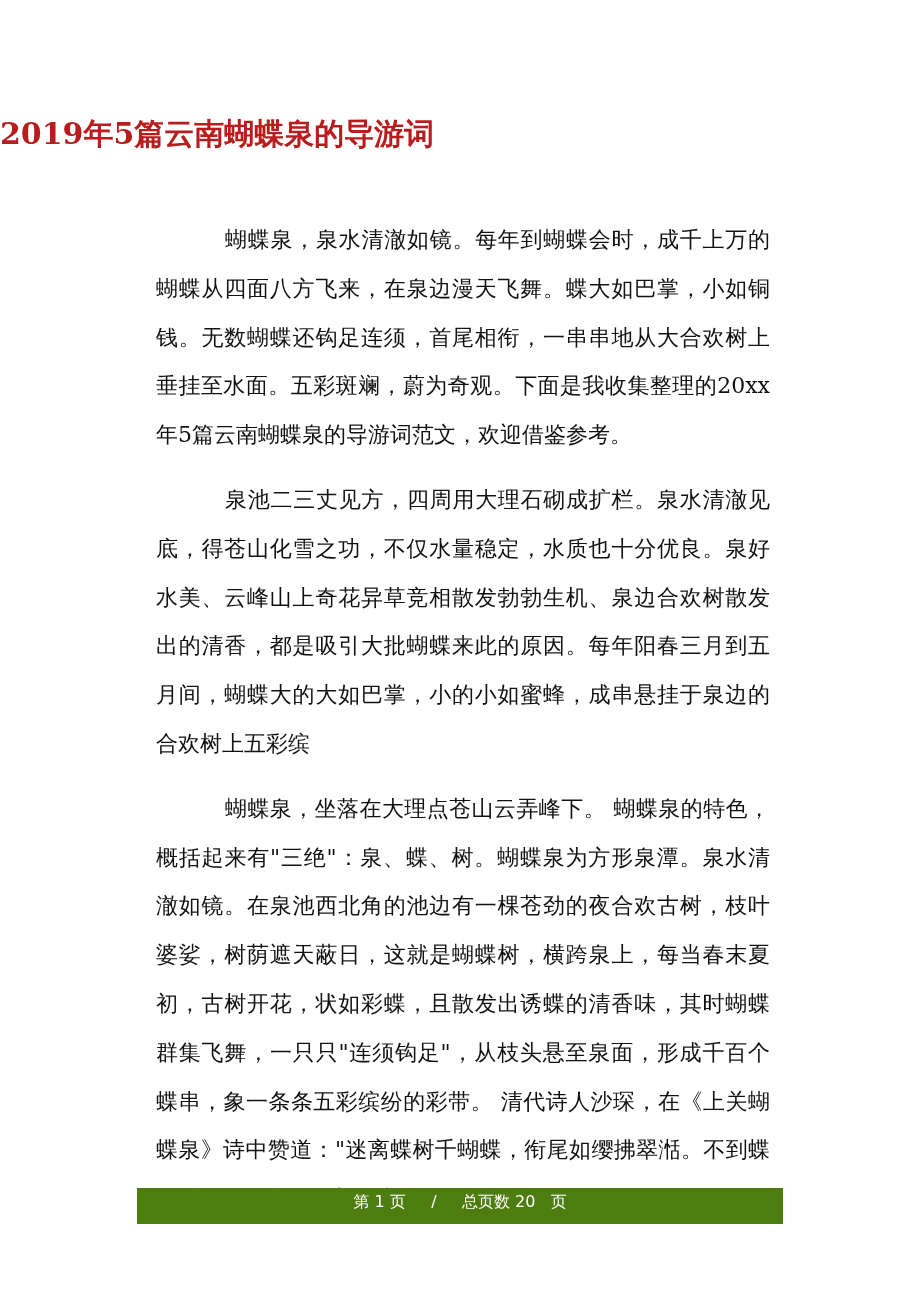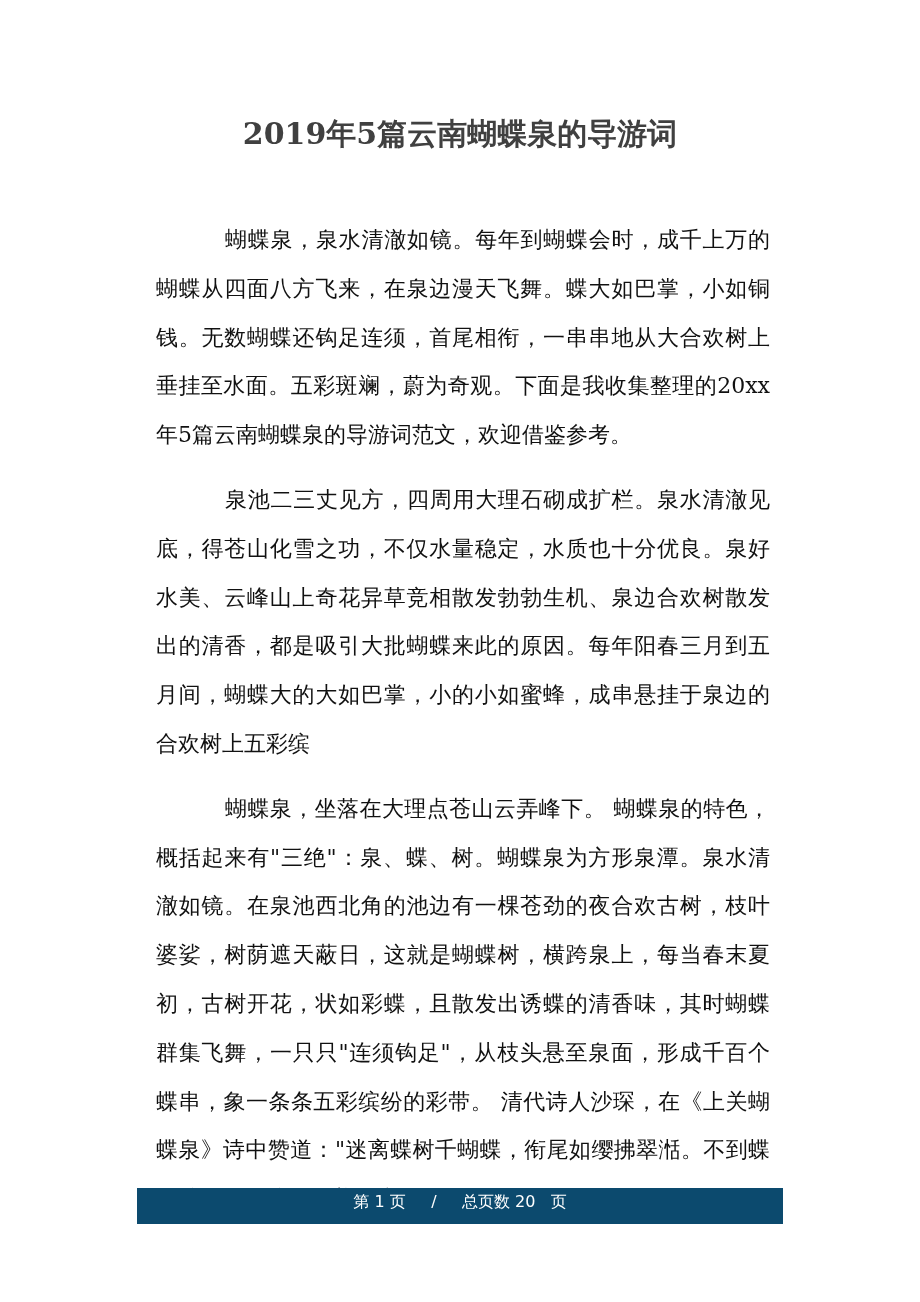--- a/index.html
+++ b/index.html
@@ -20,24 +20,24 @@
       left: 0;
       top: 0;
       width: 920px;
       height: 1302px;
     }
     .title {
       position: absolute;
       left: 0;
       top: 114px;
       width: 920px;
-      text-align: center;
+      text-align: left;
       font-size: 30px;
       font-weight: bold;
-      color: #404040;
+      color: #b91c1c;
       letter-spacing: 0px;
       font-family: "DejaVu Serif", "Liberation Serif", serif;
     }
     .body {
       position: absolute;
       left: 140px;
       top: 200px;
       width: 646px;
       font-size: 22px;
       line-height: 48.8px;
@@ -48,21 +48,21 @@
       margin: 16px;
       padding: 0;
       text-indent: 69px;
     }
     .footer-bar {
       position: absolute;
       left: 137px;
       top: 1188px;
       width: 646px;
       height: 36px;
-      background: #0c4a6e;
+      background: #4d7c0f;
       color: #ffffff;
       font-family: "DejaVu Sans", "Liberation Sans", sans-serif;
       font-size: 16px;
       line-height: 28px;
       text-align: center;
     }
     .footer-bar span {
       white-space: pre;
     }
   </style>

